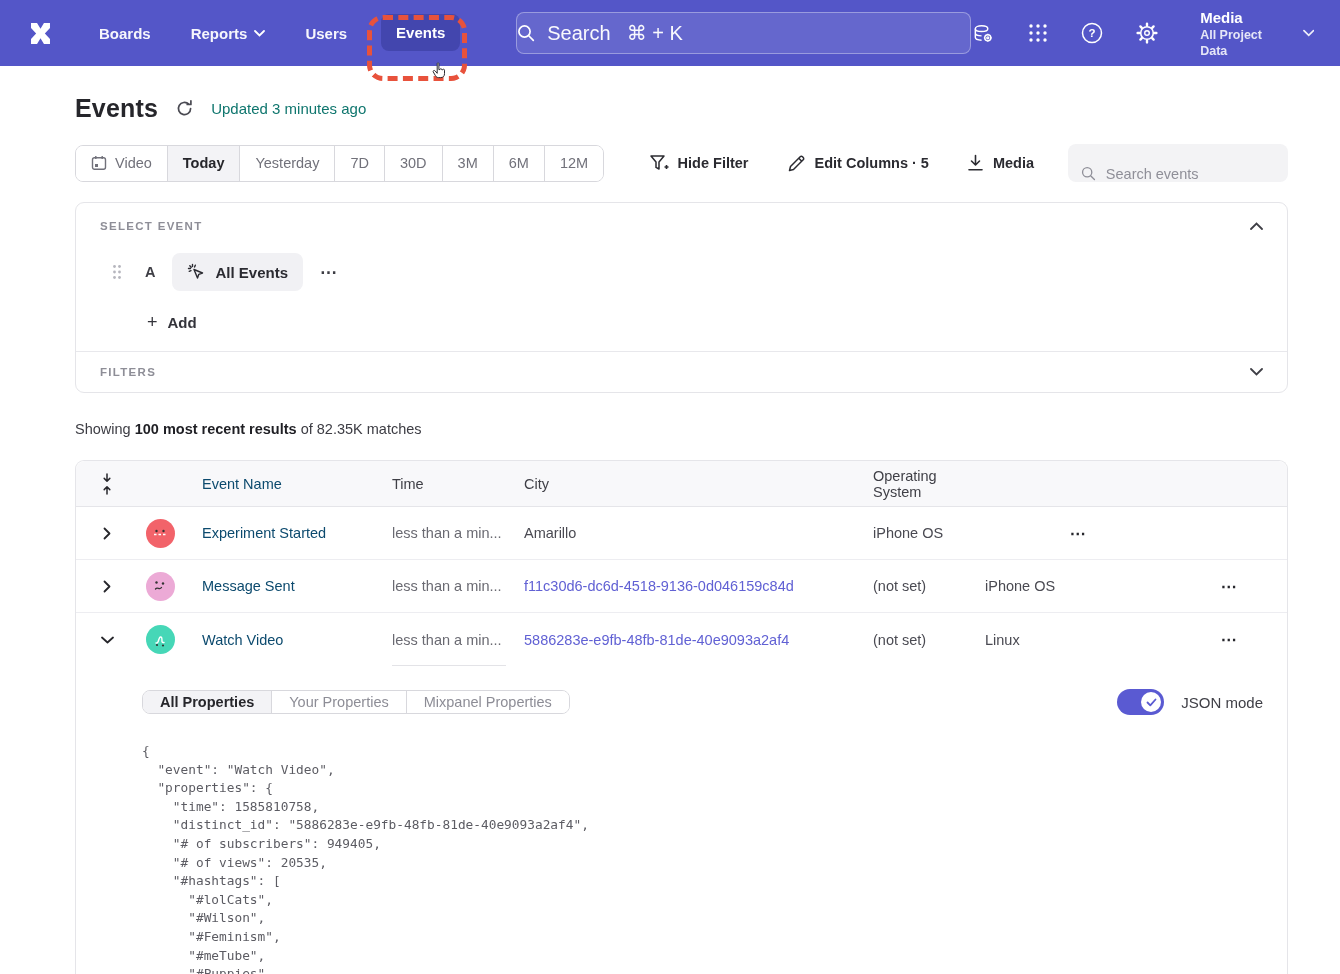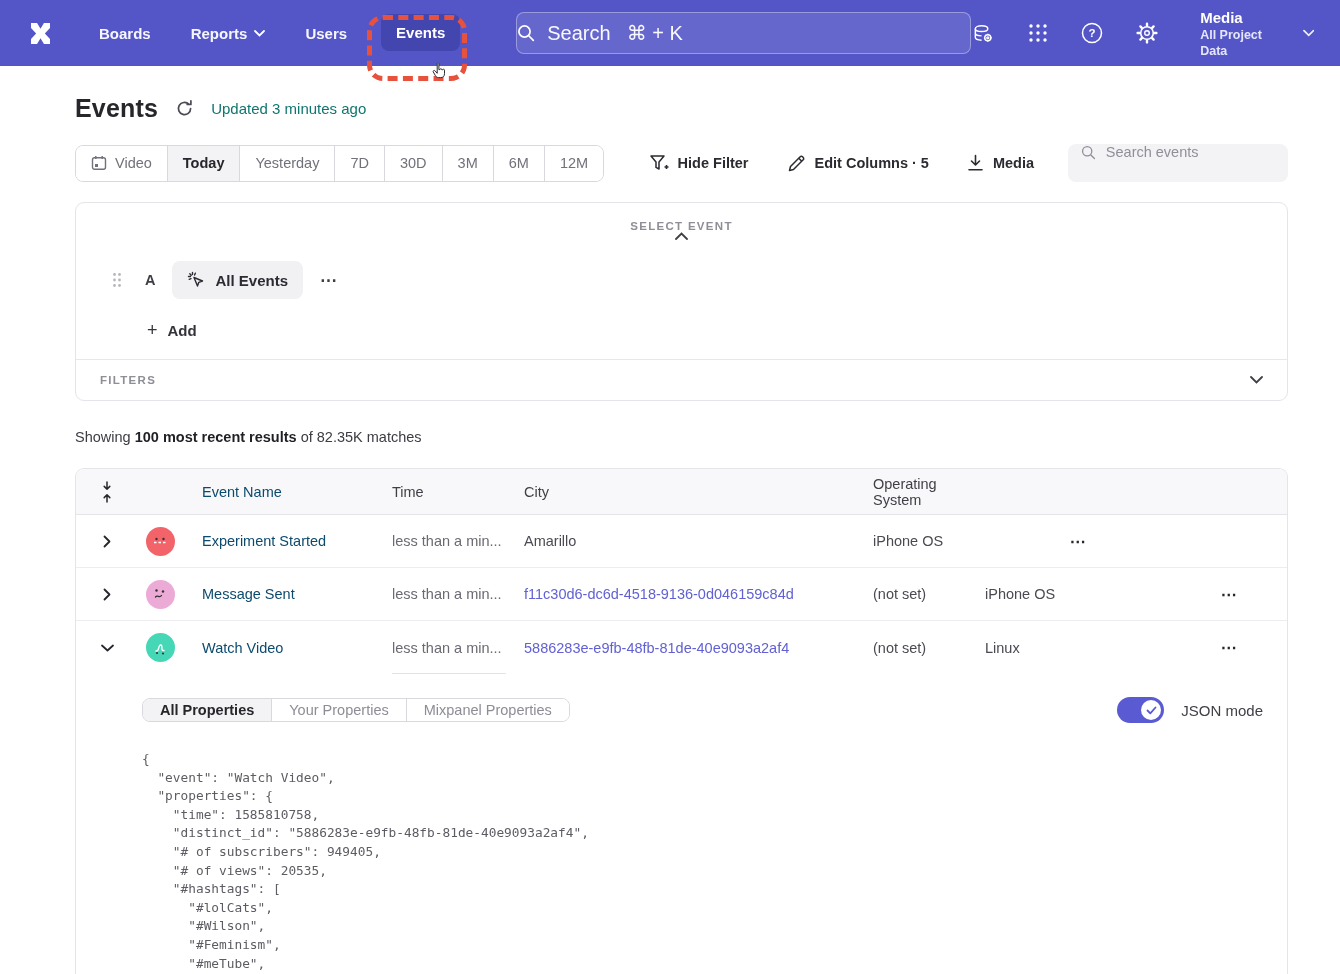--- a/index.html
+++ b/index.html
@@ -39,30 +39,30 @@
   
   .toolbar { display:flex; align-items:center; margin-top:21px; }
   .seg { display:flex; border:1px solid #d8d8dd; border-radius:8px; overflow:hidden; height:37px; }
   .seg-item { display:flex; align-items:center; gap:8px; padding:0 15px; font-size:14.5px;
     color:#71717a; border-left:1px solid #d8d8dd; cursor:pointer; white-space:nowrap; background:#fff; }
   .seg-item:first-child { border-left:none; }
   .seg-item.active { background:#f3f3f6; color:#26262b; font-weight:700; }
   .toolbar-right { margin-left:auto; display:flex; align-items:center; }
   .tool-btn { display:flex; align-items:center; gap:9px; font-size:14.5px; font-weight:600;
     color:#2b2b31; cursor:pointer; margin-left:38px; white-space:nowrap; }
-  .tool-search { display:flex; align-items:flex-start; gap:10px; width:220px; height:38px;
+  .tool-search { display:flex; align-items:flex-end; gap:10px; width:220px; height:38px;
     background:#f3f3f5; border-radius:8px; padding:0 13px; margin-left:34px; }
   .tool-search input { border:none; outline:none; background:transparent; font-size:14.5px;
     color:#3c3c43; width:100%; font-family:inherit; }
   .tool-search input::placeholder { color:#8f8f98; }
 
   
   .qcard { margin-top:20px; border:1px solid #e5e5e9; border-radius:9px; }
   .qsection { padding:17px 24px 0 24px; }
-  .qlabel-row { display:flex; align-items:center; justify-content:space-between;flex-direction:column; }
+  .qlabel-row { display:flex; align-items:center; justify-content:space-between; }
   .qlabel { font-size:11.5px; font-weight:700; letter-spacing:1.3px; color:#8e8e97; }
   .qrow { display:flex; align-items:center; margin:21px 0 0 12px; gap:17px; }
   .row-letter { font-size:14.5px; font-weight:600; color:#3f3f46; margin-left:6px; }
   .chip { display:flex; align-items:center; gap:9px; background:#f1f1f4; border-radius:8px;
     height:38px; padding:0 15px; font-size:15px; font-weight:700; color:#2b2b31; cursor:pointer; }
   .more-dots { font-size:17px; font-weight:700; color:#3c3c43; letter-spacing:1px; cursor:pointer; }
   .add-row { display:flex; align-items:center; gap:10px; margin:22px 0 20px 47px;
     font-size:15px; font-weight:600; color:#33333a; cursor:pointer; }
   .plus { font-size:18px; font-weight:500; line-height:1; }
   .qdivider { border-top:1px solid #e8e8ec; }

